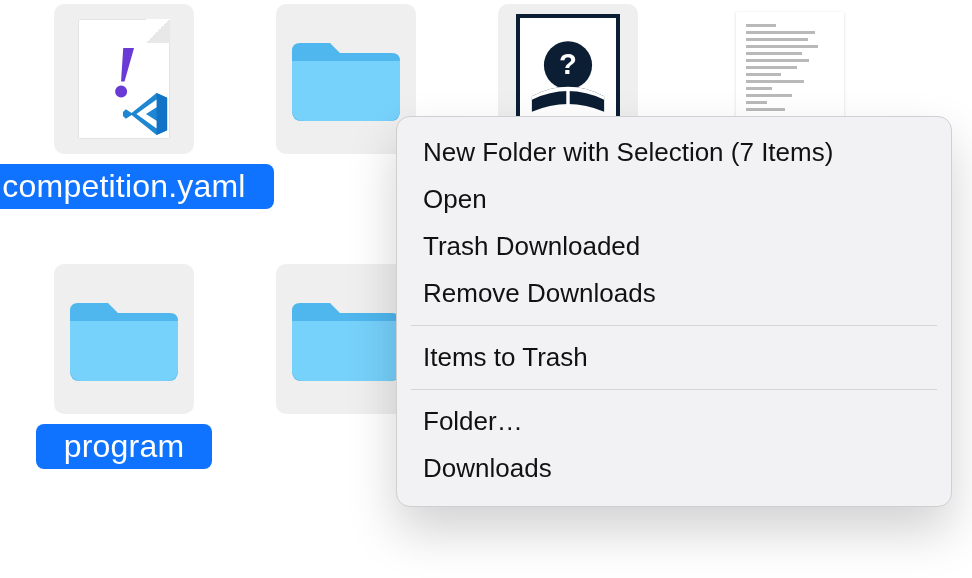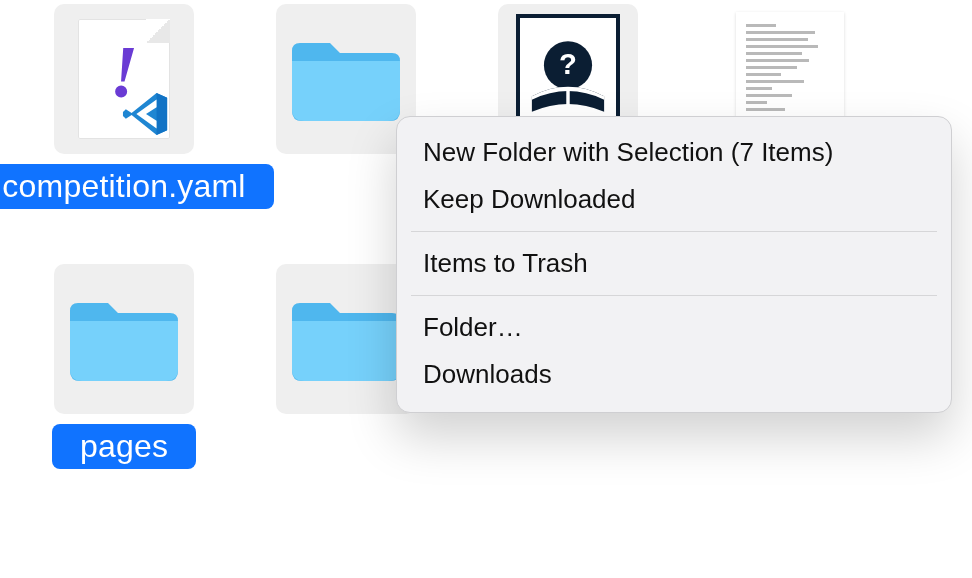--- a/index.html
+++ b/index.html
@@ -204,40 +204,46 @@
     </div>
   </div>
 
   <div class="item">
     <div class="icon-box">
       <svg class="folder-svg" viewBox="0 0 120 96">
         <path d="M6 20 q0-8 8-8 h30 l10 10 h52 q8 0 8 8 v50 q0 10 -10 10 H16 q-10 0 -10-10 Z" fill="#4fb7ee"></path>
         <path d="M6 30 h108 v48 q0 12 -12 12 H18 q-12 0 -12-12 Z" fill="#76d1fb"></path>
       </svg>
     </div>
-    <div class="label">pages</div>
+    <div class="label">program</div>
   </div>
 
   <div class="item">
     <div class="icon-box">
       <svg class="folder-svg" viewBox="0 0 120 96">
         <path d="M6 20 q0-8 8-8 h30 l10 10 h52 q8 0 8 8 v50 q0 10 -10 10 H16 q-10 0 -10-10 Z" fill="#4fb7ee"></path>
         <path d="M6 30 h108 v48 q0 12 -12 12 H18 q-12 0 -12-12 Z" fill="#76d1fb"></path>
       </svg>
     </div>
   </div>
 
 </div>
 
 <div class="context-menu">
   <div class="menu-item">
     <span>New Folder with Selection (7 Items)</span>
   </div>
   <div class="menu-item">
-    <span>Keep Downloaded</span>
+    <span>Open</span>
+  </div>
+  <div class="menu-item">
+    <span>Trash Downloaded</span>
+  </div>
+  <div class="menu-item">
+    <span>Remove Downloads</span>
   </div>
   <div class="menu-sep"></div>
   <div class="menu-item">
     <span>Items to Trash</span>
   </div>
   <div class="menu-sep"></div>
   <div class="menu-item">
     <span>Folder…</span>
   </div>
   <div class="menu-item">

